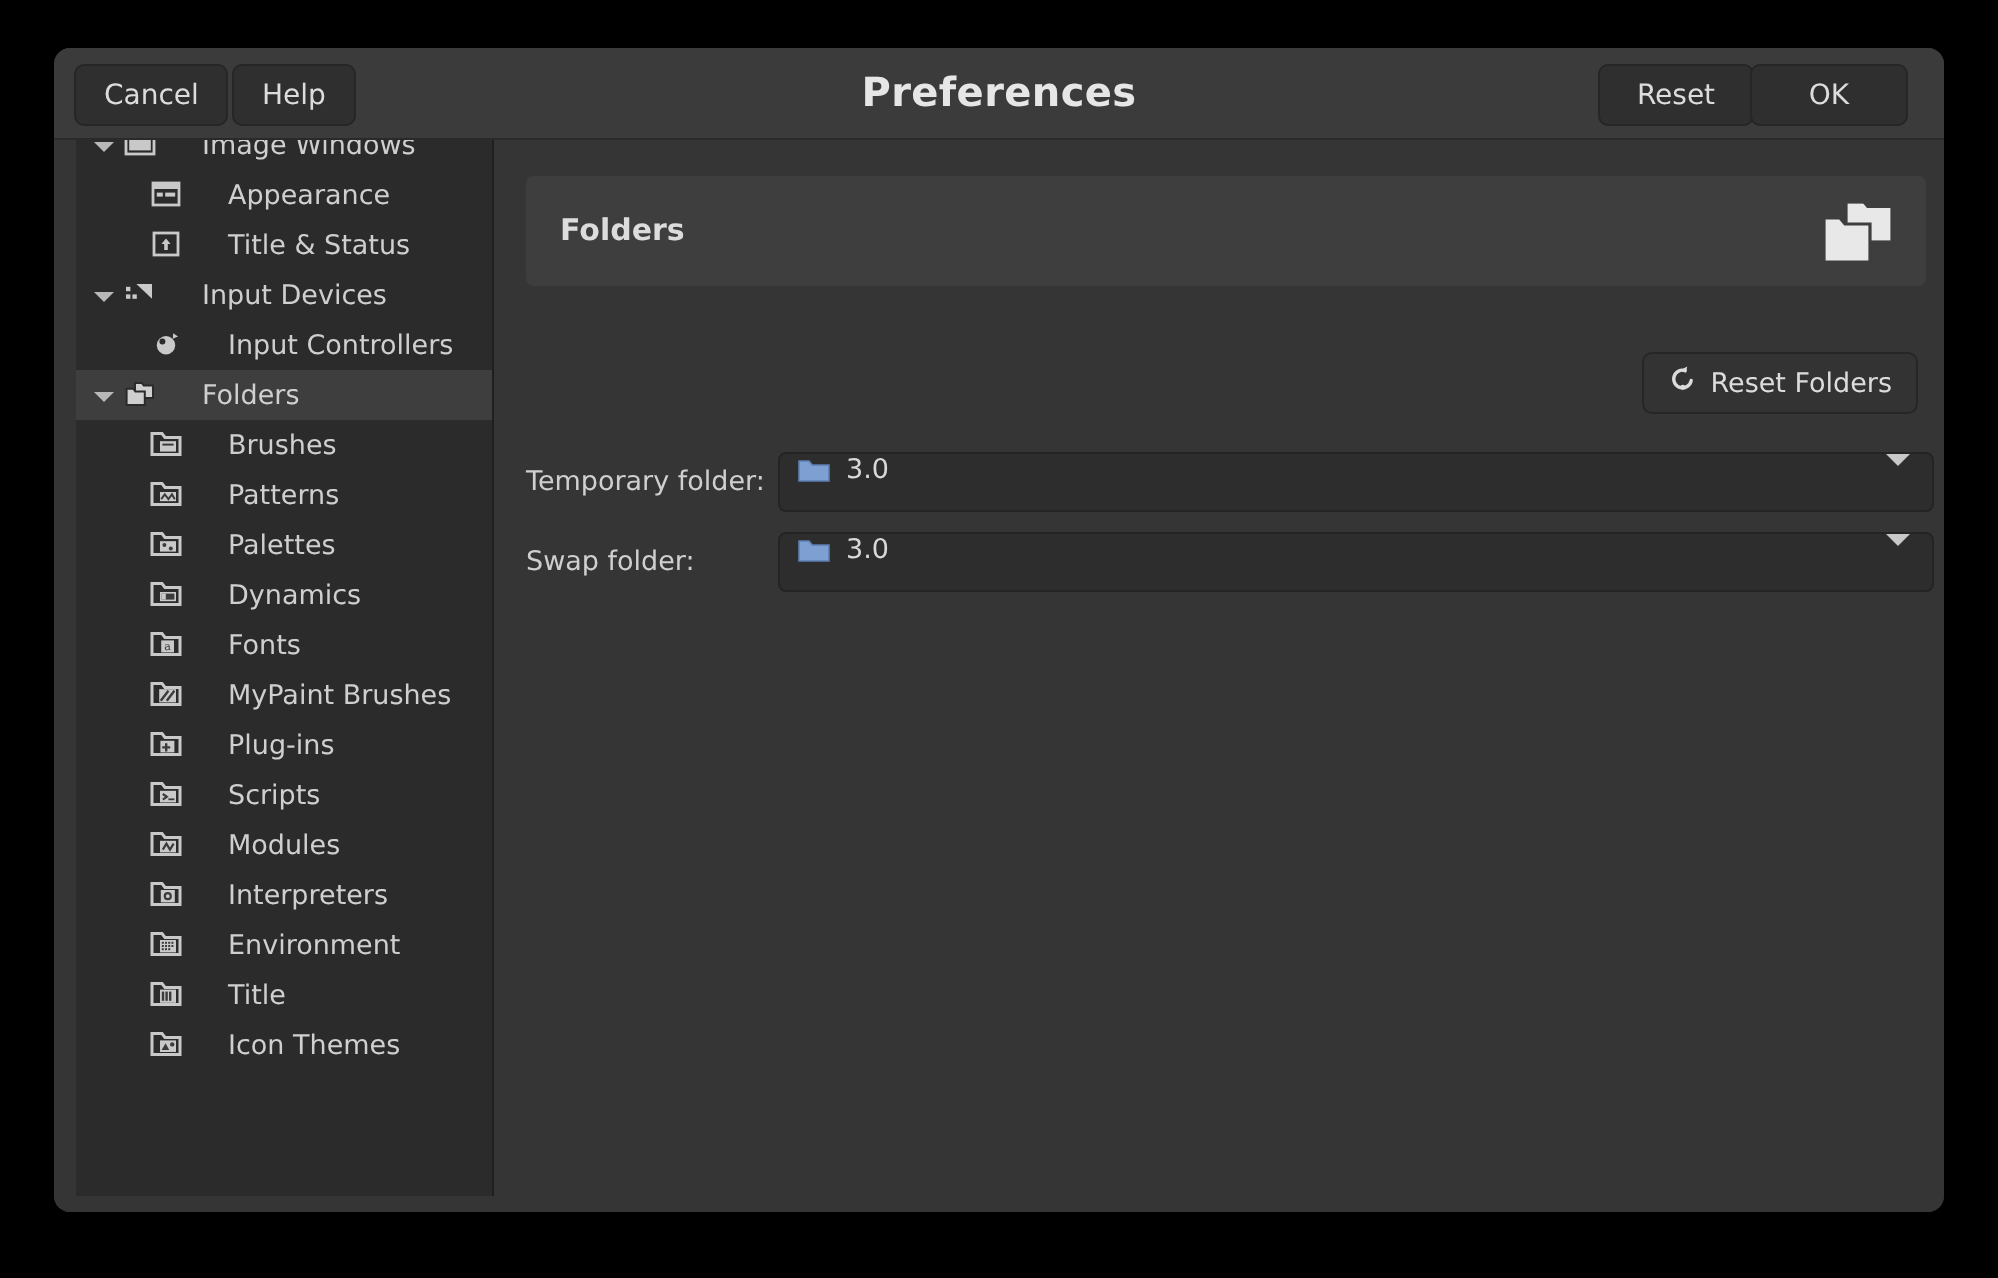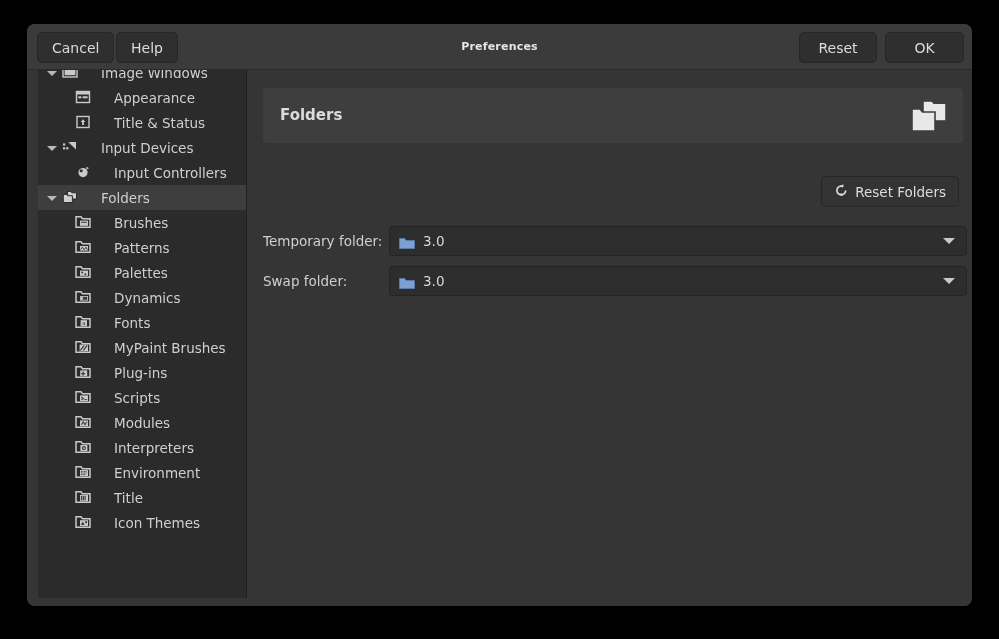--- a/index.html
+++ b/index.html
@@ -30,21 +30,21 @@
     height: 45px;
     background: #3b3b3b;
     border-bottom: 1px solid #2a2a2a;
   }
   #window-title {
     position: absolute;
     left: 0; right: 0; top: 0;
     line-height: 45px;
     text-align: center;
     color: #e6e6e6;
-    font-size: 11px;
+    font-size: 20px;
     font-weight: bold;
     letter-spacing: 0.2px;
   }
   .hdr-btn {
     position: absolute;
     top: 8px;
     height: 31px;
     background: #2f2f2f;
     border: 1px solid #262626;
     border-radius: 5px;
@@ -54,21 +54,21 @@
     padding: 0 14px;
     box-sizing: border-box;
     display: flex;
     align-items: center;
     justify-content: center;
     cursor: pointer;
   }
   #btn-cancel { left: 10px; min-width: 71px; }
   #btn-help   { left: 89px; min-width: 62px; }
   #btn-reset  { right: 95px; min-width: 78px; }
-  #btn-ok     { right: 8px; min-width: 79px; }
+  #btn-ok     { right: 18px; min-width: 79px; }
 
   
   #body {
     position: absolute;
     left: 0; top: 46px;
     width: 945px;
     height: 536px;
     background: #353535;
   }
 
@@ -199,21 +199,20 @@
     color: #cfcfcf;
     font-size: 13.5px;
   }
   .combo {
     flex: 1 1 auto;
     height: 30px;
     background: #2d2d2d;
     border: 1px solid #242424;
     border-radius: 4px;
     display: flex;
-    align-items: center;
     padding: 0 9px;
     box-sizing: border-box;
     cursor: pointer;
     position: relative;
   }
   .combo-folder-icon {
     width: 16px; height: 13px;
     margin-right: 8px;
     flex: 0 0 auto;
   }

